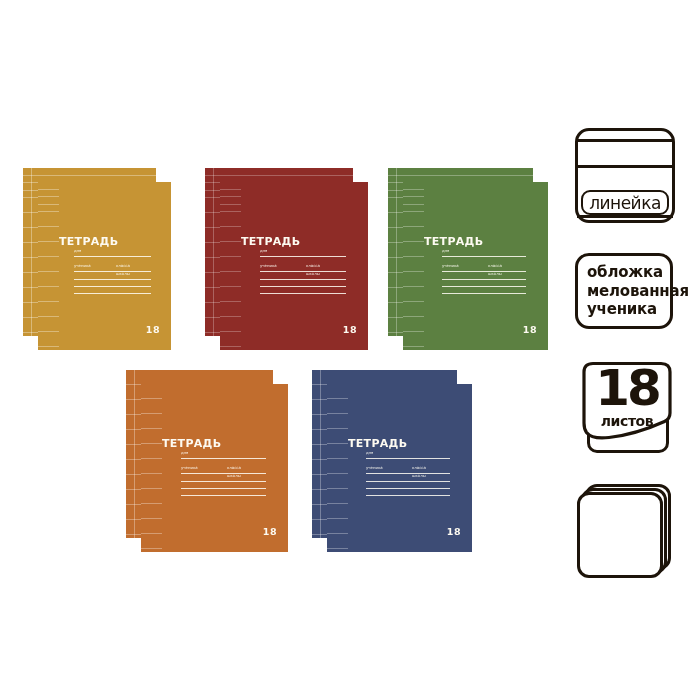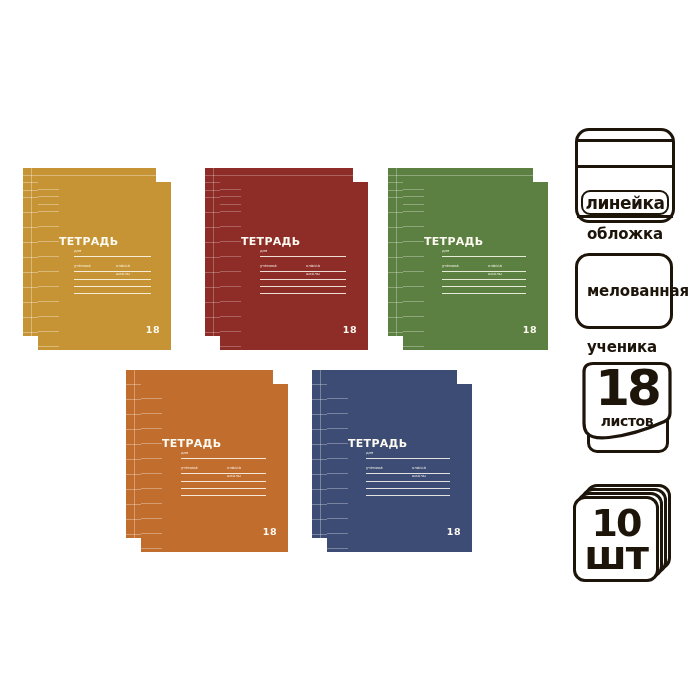--- a/index.html
+++ b/index.html
@@ -56,28 +56,28 @@
   .badge-ruling{
     position:absolute;left:575px;top:128px;width:100px;height:95px;
     border:3px solid var(--ink);border-radius:14px;box-sizing:border-box;background:#fff;
   }
   .rl{position:absolute;left:-1px;right:-1px;height:2.6px;background:var(--ink);}
   .rl1{top:8px}.rl2{top:34px}.rl3{bottom:2px}
   .rlabel{
     position:absolute;left:3px;right:3px;bottom:5px;height:25px;
     border:2.6px solid var(--ink);border-radius:9px;box-sizing:border-box;background:#fff;
     display:flex;align-items:center;justify-content:center;
-    font-size:17px;font-weight:bold;letter-spacing:-.5px;color:var(--ink);
+    font-size:17px;font-weight:normal;letter-spacing:-.5px;color:var(--ink);
   }
   .badge-material{
     position:absolute;left:575px;top:253px;width:98px;height:76px;
     border:3px solid var(--ink);border-radius:14px;box-sizing:border-box;background:#fff;
     display:flex;flex-direction:column;justify-content:center;
     padding-left:9px;font-size:15px;font-weight:bold;line-height:18.5px;
-    letter-spacing:-.2px;color:var(--ink);gap:38px;
+    letter-spacing:-.2px;color:var(--ink);
   }
   .badge-sheets{position:absolute;left:576px;top:361px;width:104px;height:98px;}
   .bs-back{
     position:absolute;left:11px;top:24px;width:82px;height:68px;
     border:3px solid var(--ink);border-radius:10px;background:#fff;box-sizing:border-box;
   }
   .bs-svg{position:absolute;left:0;top:0;}
   .bs-num{
     position:absolute;left:4px;right:6px;top:2px;text-align:center;
     font-size:50px;font-weight:bold;letter-spacing:-3px;line-height:1;color:var(--ink);
@@ -218,17 +218,13 @@
     <path d="M 17,2.5 H 85 Q 94,2.5 94,11 V 52 Q 94,58 88.5,60.5 C 73,67.5 51,74.5 33,76.5 Q 16,78.5 10.5,71.5 Q 8,68 8,62 V 11 Q 8,2.5 17,2.5 Z" fill="#ffffff" stroke="#1d140a" stroke-width="3.2" stroke-linejoin="round"></path>
   </svg>
   <div class="bs-num">18</div>
   <div class="bs-unit">листов</div>
 </div>
 
 <div class="badge-qty">
   <div class="q-sheet q3"></div>
   <div class="q-sheet q2"></div>
   <div class="q-sheet q1"></div>
-  <div class="q-sheet q0">
-    <div class="q-num">10</div>
-    <div class="q-unit">шт</div>
-  </div>
 </div>
 
 </body></html>

